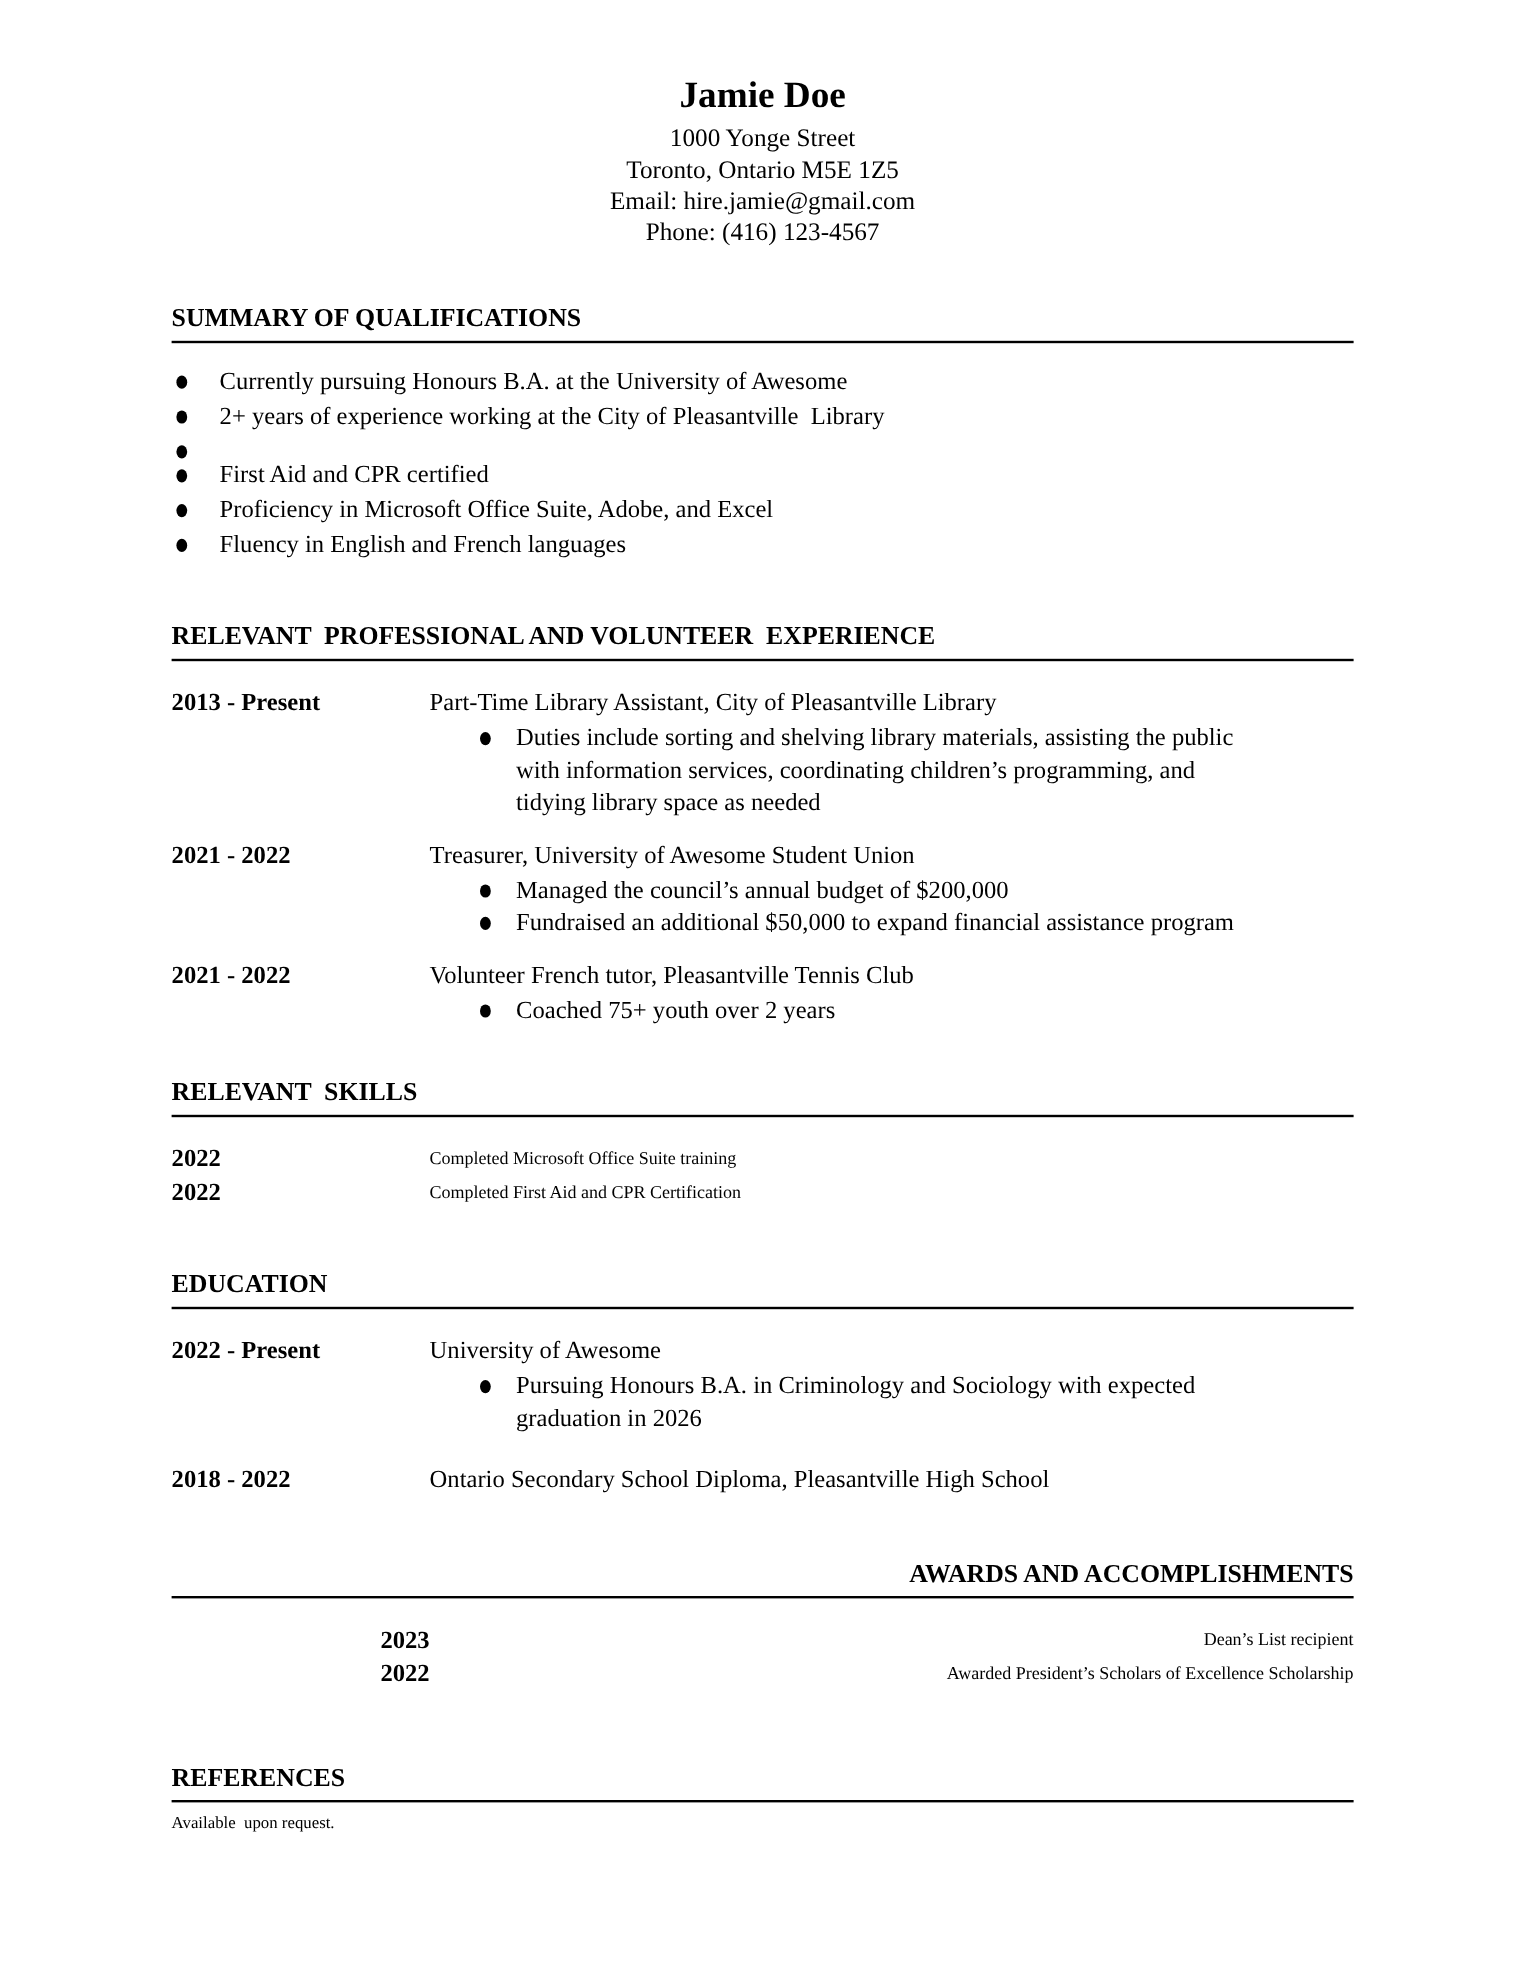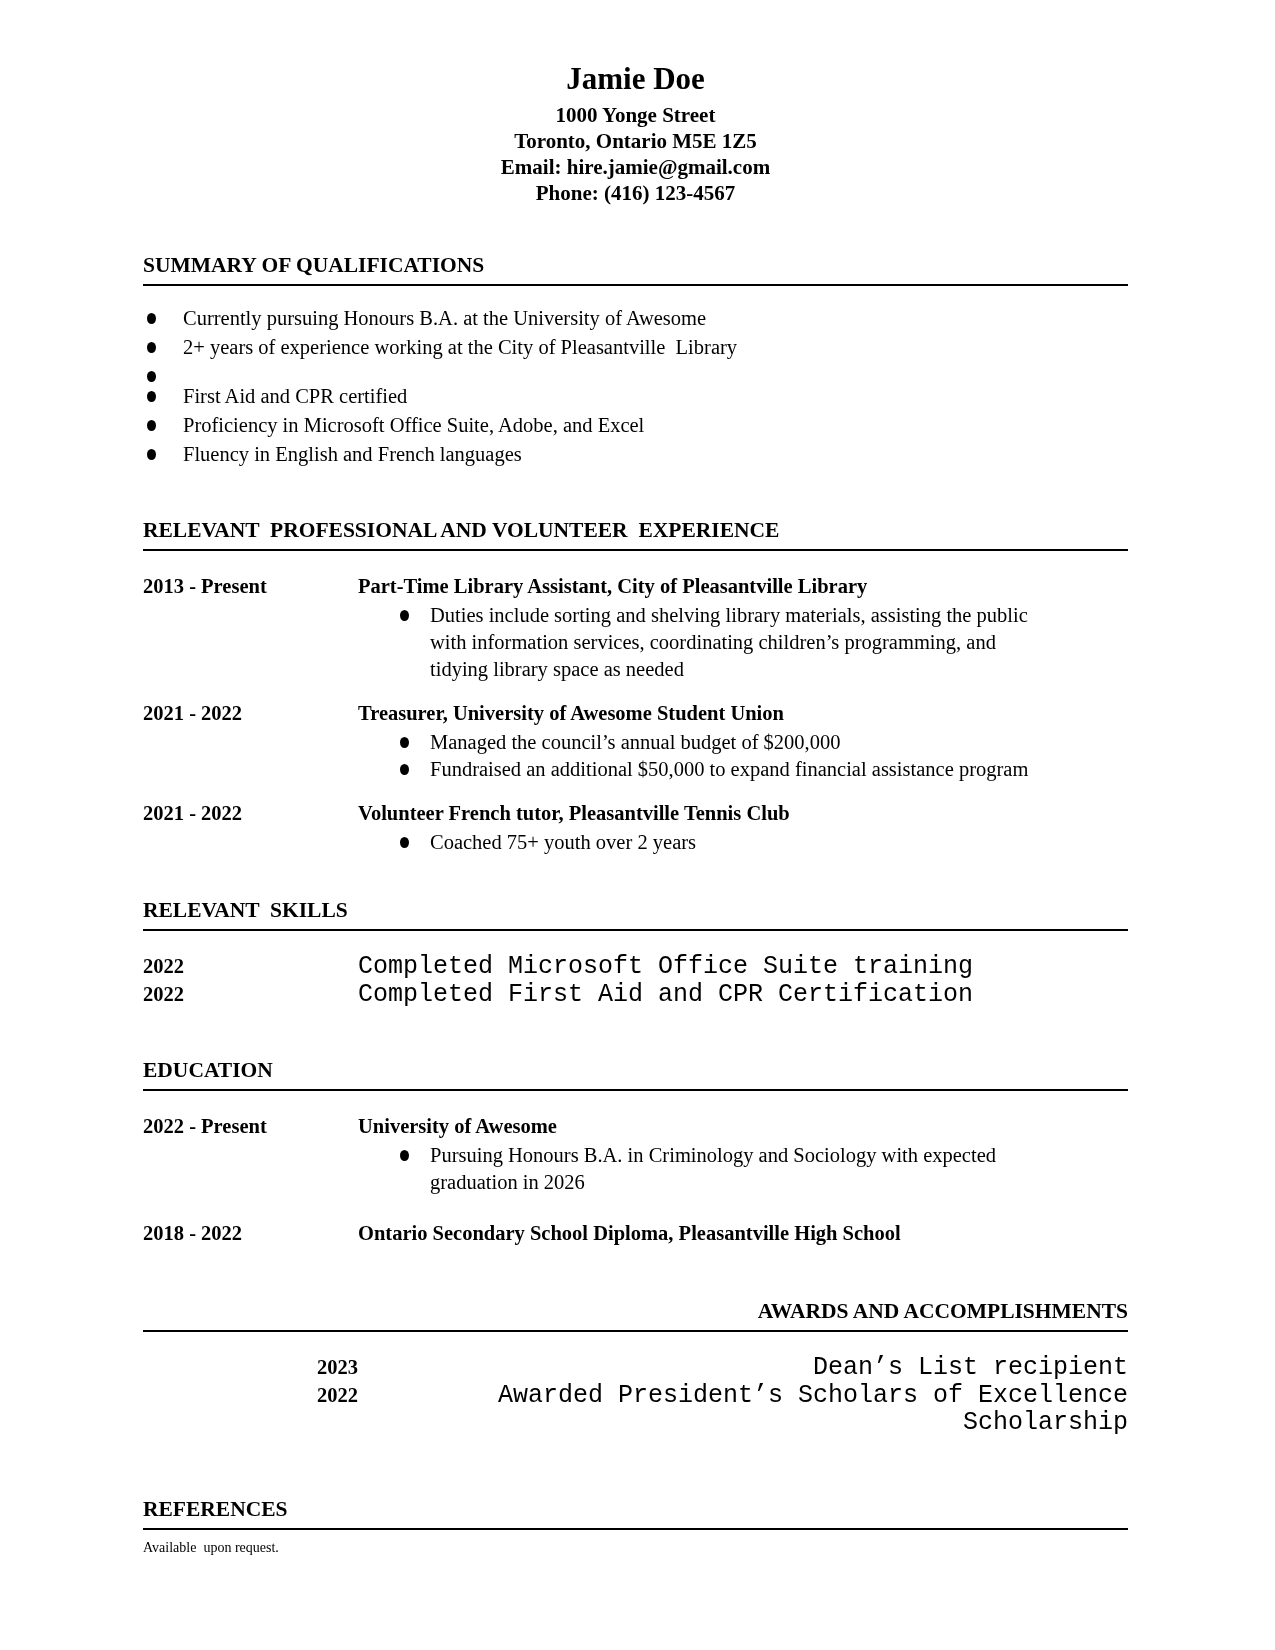--- a/index.html
+++ b/index.html
@@ -15,21 +15,21 @@
     width: 1275px;
     height: 1650px;
     padding: 60px 147px 40px 143px;
     overflow: hidden;
   }
   .pre { white-space: pre-wrap; }
 
   
   .hdr { text-align: center; }
   .hdr-name { font-size: 31px; font-weight: bold; line-height: 38px; margin-bottom: 4px; }
-  .hdr-line { font-size: 21px; line-height: 26px; font-weight: bold; }
+  .hdr-line { font-size: 21px; line-height: 26px; }
 
   
   .sec-title {
     font-size: 21.5px;
     font-weight: bold;
     border-bottom: 2.5px solid #000000;
     padding-bottom: 6px;
     white-space: pre-wrap;
   }
   .sec-summary   { margin-top: 47px; }
@@ -53,22 +53,22 @@
   .sum-row { display: flex; align-items: flex-start; line-height: 29px; font-size: 20.5px; }
   .sum-row .dot { margin-top: 9px; margin-left: 4px; }
   .sum-row .txt { padding-left: 27px; }
 
   
   .entries { margin-top: 22px; }
   .entry { display: flex; margin-bottom: 17px; }
   .entry:last-child { margin-bottom: 0; }
   .e-date { flex: 0 0 215px; font-weight: bold; font-size: 20.5px; line-height: 27px; }
   .e-body { flex: 1 1 auto; }
-  .e-role { font-weight: bold; font-size: 20.5px; line-height: 27px; white-space: pre-wrap; }
-  .e-text { font-size: 25px; line-height: 27px; white-space: pre-wrap; font-family: Liberation Mono, monospace; }
+  .e-role { font-weight: normal; font-size: 20.5px; line-height: 27px; white-space: pre-wrap; }
+  .e-text { font-size: 15px; line-height: 27px; white-space: pre-wrap; }
   .e-bullets { margin-top: 2px; }
   .e-brow { display: flex; align-items: flex-start; font-size: 20.5px; line-height: 27px; }
   .e-brow .dot { margin-top: 8px; margin-left: 42px; }
   .e-brow .txt { padding-left: 21px; max-width: 648px; white-space: pre-wrap; }
 
   
   .rows-tight .entry { margin-bottom: 0; }
   .rows-tight .e-date, .rows-tight .e-text { line-height: 27.5px; }
 
   

